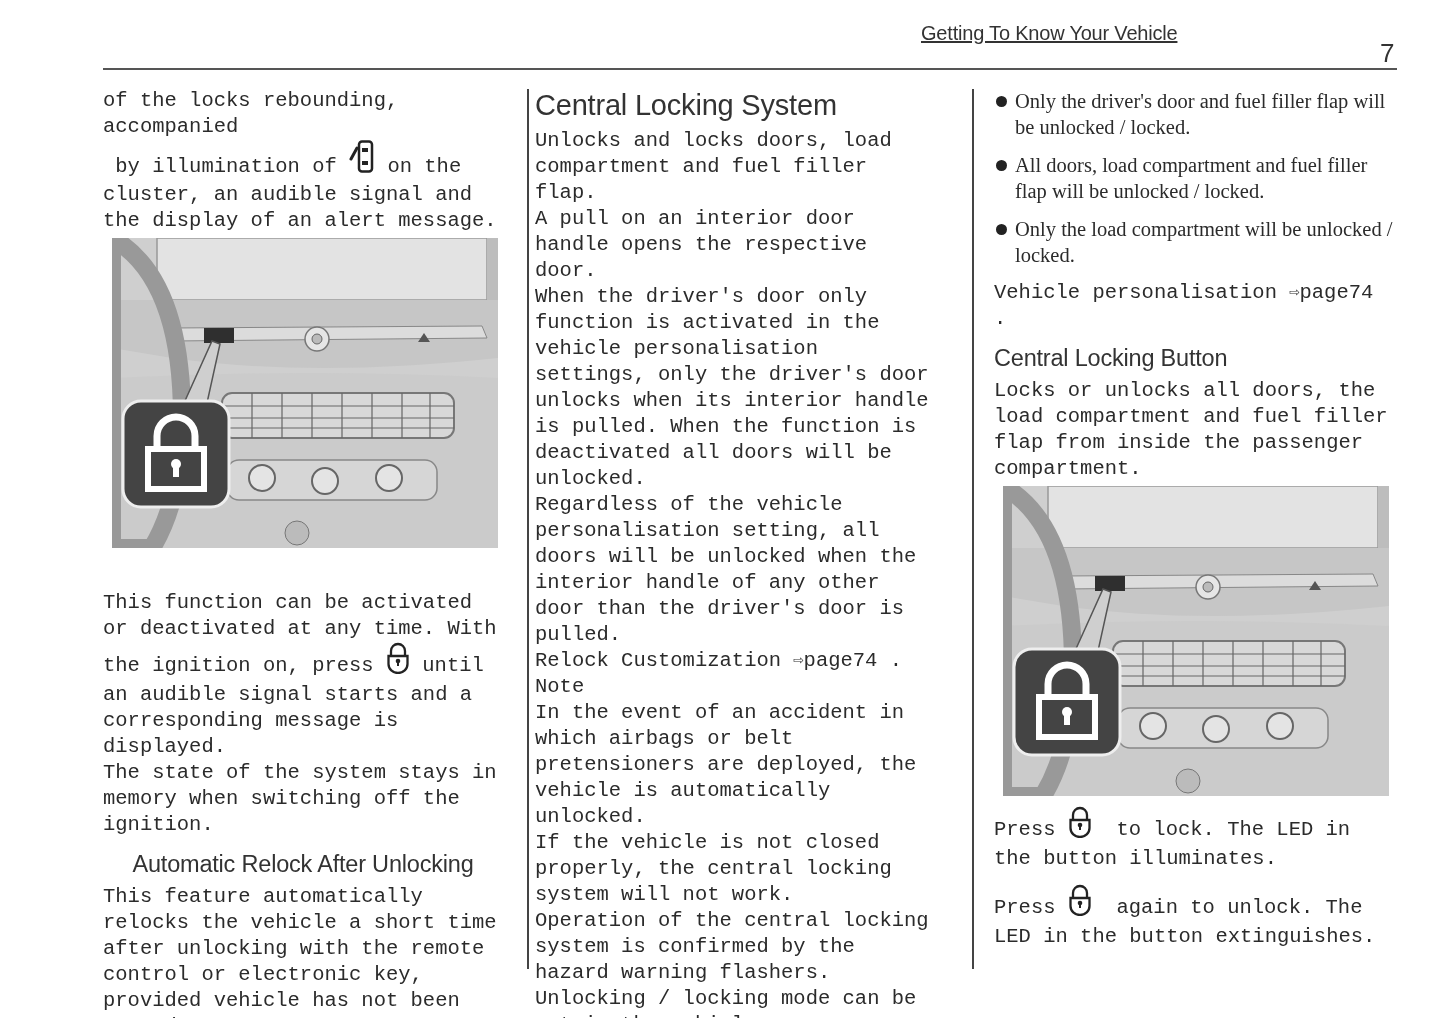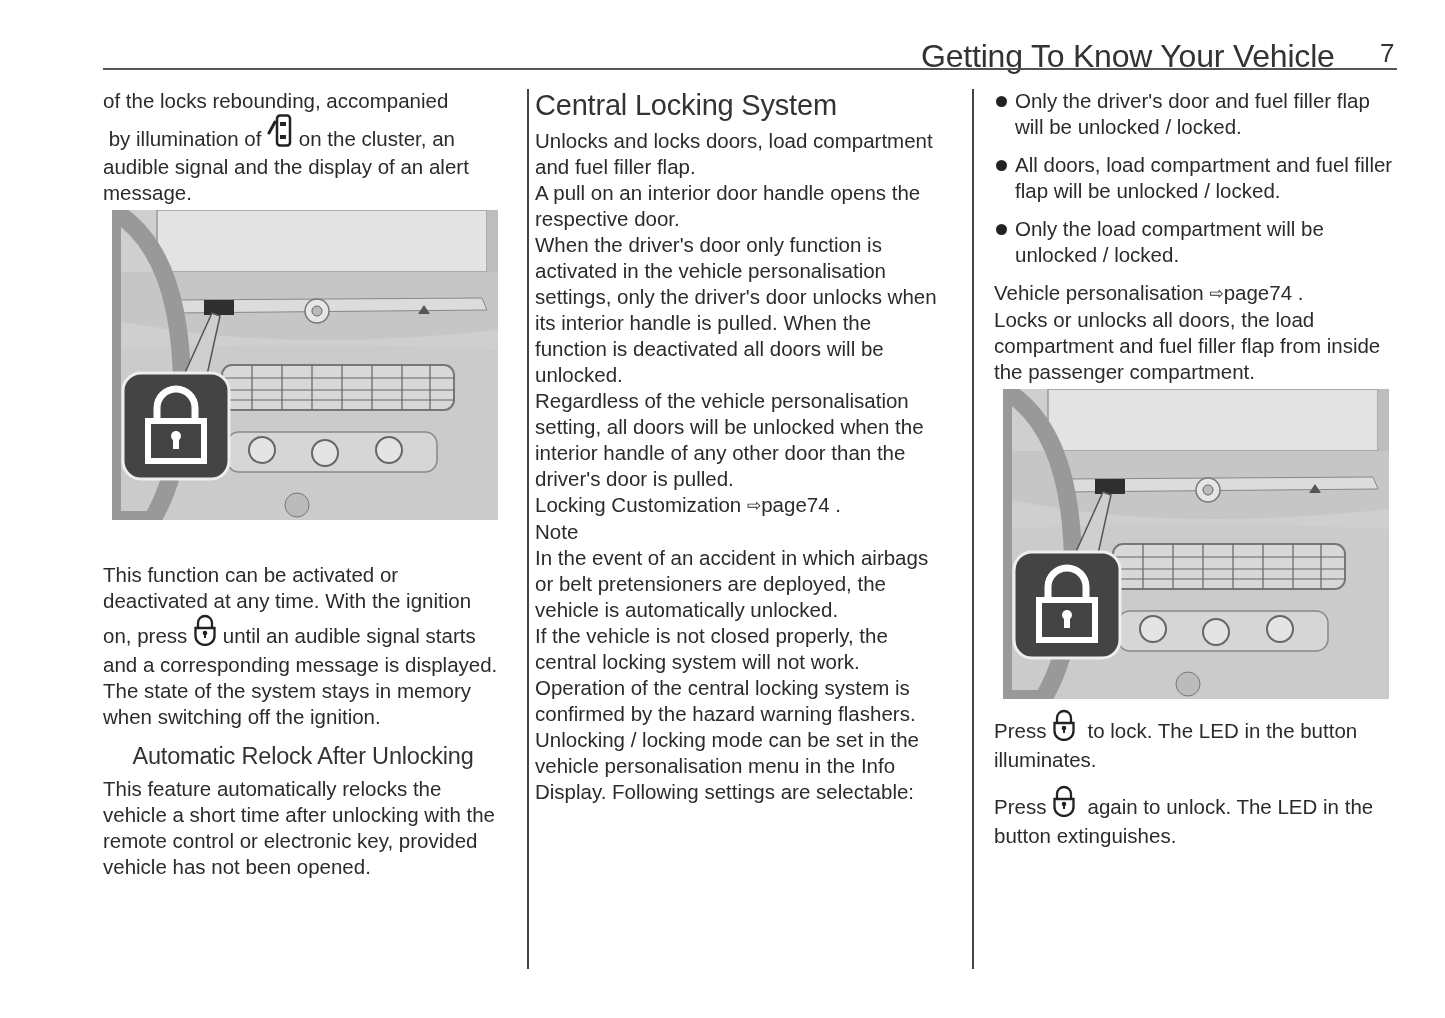--- a/index.html
+++ b/index.html
@@ -1,50 +1,51 @@
 <!DOCTYPE html>
 <html><head>
 <meta charset="utf-8">
 <style>
   html, body { margin: 0; padding: 0; background: #ffffff; }
   body {
     width: 1445px; height: 1018px; position: relative; overflow: hidden;
     font-family: "Liberation Sans", sans-serif; color: #2b2b2b;
   }
   .header-title {
-    position: absolute; left: 921px; top: 38px; font-size: 32px; color: #333;
+    position: absolute; left: 921px; top: 22px; font-size: 20px; color: #333;
     letter-spacing: -0.2px;
+    text-decoration: underline;
   }
   .header-page {
     position: absolute; left: 1380px; top: 38px; font-size: 26px; color: #333;
   }
   .header-rule {
     position: absolute; left: 103px; top: 68px; width: 1294px; height: 2px; background: #555;
   }
   .col-divider { position: absolute; top: 89px; width: 2px; height: 880px; background: #444; }
   .col { position: absolute; top: 88px; width: 400px; font-size: 20.5px; line-height: 26px; }
-  .col p { margin: 0; }
+  .col p { margin: 0; font-family: Liberation Mono, monospace; }
   .col1 { left: 103px; }
   .col2 { left: 535px; }
   .col3 { left: 994px; }
   h1 {
     margin: 0; font-weight: normal; font-size: 29px; line-height: 34px; color: #333;
     letter-spacing: -0.2px;
   }
   h2 {
     margin: 0; font-weight: normal; font-size: 23.5px; line-height: 28px; color: #333;
     letter-spacing: -0.2px;
   }
   .note { font-weight: bold; }
   .ic { display: inline-block; vertical-align: -4px; }
   .illus {
     position: relative; width: 386px; height: 310px; background: #d4d4d4; overflow: hidden;
   }
   .bullets { list-style: none; margin: 0; padding: 0; }
-  .bullets li { position: relative; padding-left: 21px; margin-bottom: 12px; }
+  .bullets li { position: relative; padding-left: 21px; margin-bottom: 12px; font-family: Liberation Serif, serif; }
   .bullets li::before {
     content: ""; position: absolute; left: 2px; top: 8px; width: 11px; height: 11px;
     border-radius: 50%; background: #222;
   }
   .xref-arrow { font-size: 17px; vertical-align: 1px; }
 </style>
 </head>
 <body>
 
 <div>
@@ -130,21 +131,21 @@
   <p>This feature automatically relocks the vehicle a short time after unlocking with the remote control or electronic key, provided vehicle has not been opened.</p>
 </div>
 
 <div class="col col2" style="width:402px;">
   <h1 style="margin-bottom:6px;">Central Locking System</h1>
   <p>Unlocks and locks doors, load compartment and fuel filler flap.</p>
   <p>A pull on an interior door handle opens the respective door.</p>
   <p>When the driver's door only function is activated in the vehicle personalisation settings, only the driver's door unlocks when its interior handle is pulled. When the function is deactivated all doors will be unlocked.</p>
   <p>Regardless of the vehicle personalisation setting, all doors will be unlocked when the interior handle of any other door than the driver's door is pulled.</p>
   <p>
-    <span>Locking Customization</span>
+    <span>Relock Customization</span>
     <a><span class="xref-arrow">⇨</span><span>page74 .</span></a>
   </p>
   <p class="note" style="font-weight:normal;">Note</p>
   <p>In the event of an accident in which airbags or belt pretensioners are deployed, the vehicle is automatically unlocked.</p>
   <p>If the vehicle is not closed properly, the central locking system will not work.</p>
   <p>Operation of the central locking system is confirmed by the hazard warning flashers.</p>
 
   <p>Unlocking / locking mode can be set in the vehicle personalisation menu in the Info Display. Following settings are selectable:</p>
 </div>
 
@@ -152,20 +153,21 @@
   <ul class="bullets">
     <li>Only the driver's door and fuel filler flap will be unlocked / locked.</li>
     <li>All doors, load compartment and fuel filler flap will be unlocked / locked.</li>
     <li>Only the load compartment will be unlocked / locked.</li>
   </ul>
   <p style="">
     <span>Vehicle personalisation</span>
     <a><span class="xref-arrow">⇨</span><span>page74 .</span></a>
   </p>
 
+  <h2 style="margin-top:12px;margin-bottom:6px;">Central Locking Button</h2>
   <p>Locks or unlocks all doors, the load compartment and fuel filler flap from inside the passenger compartment.</p>
 
   <div class="illus" style="margin:4px 0 0 9px;">
     <svg width="386" height="310" viewBox="0 0 386 310">
       <rect width="386" height="310" fill="#cfcfcf"></rect>
       <rect x="45" y="0" width="330" height="62" fill="#e3e3e3" stroke="#999" stroke-width="1.5"></rect>
       <rect x="375" y="0" width="11" height="62" fill="#bdbdbd"></rect>
       <path d="M0 62 L386 62 L386 120 Q200 140 60 120 L0 110 Z" fill="#c6c6c6"></path>
       <path d="M60 90 L370 88 L375 100 L60 103 Z" fill="#dcdcdc" stroke="#888" stroke-width="1"></path>
       <rect x="92" y="90" width="30" height="15" fill="#2f2f2f"></rect>

